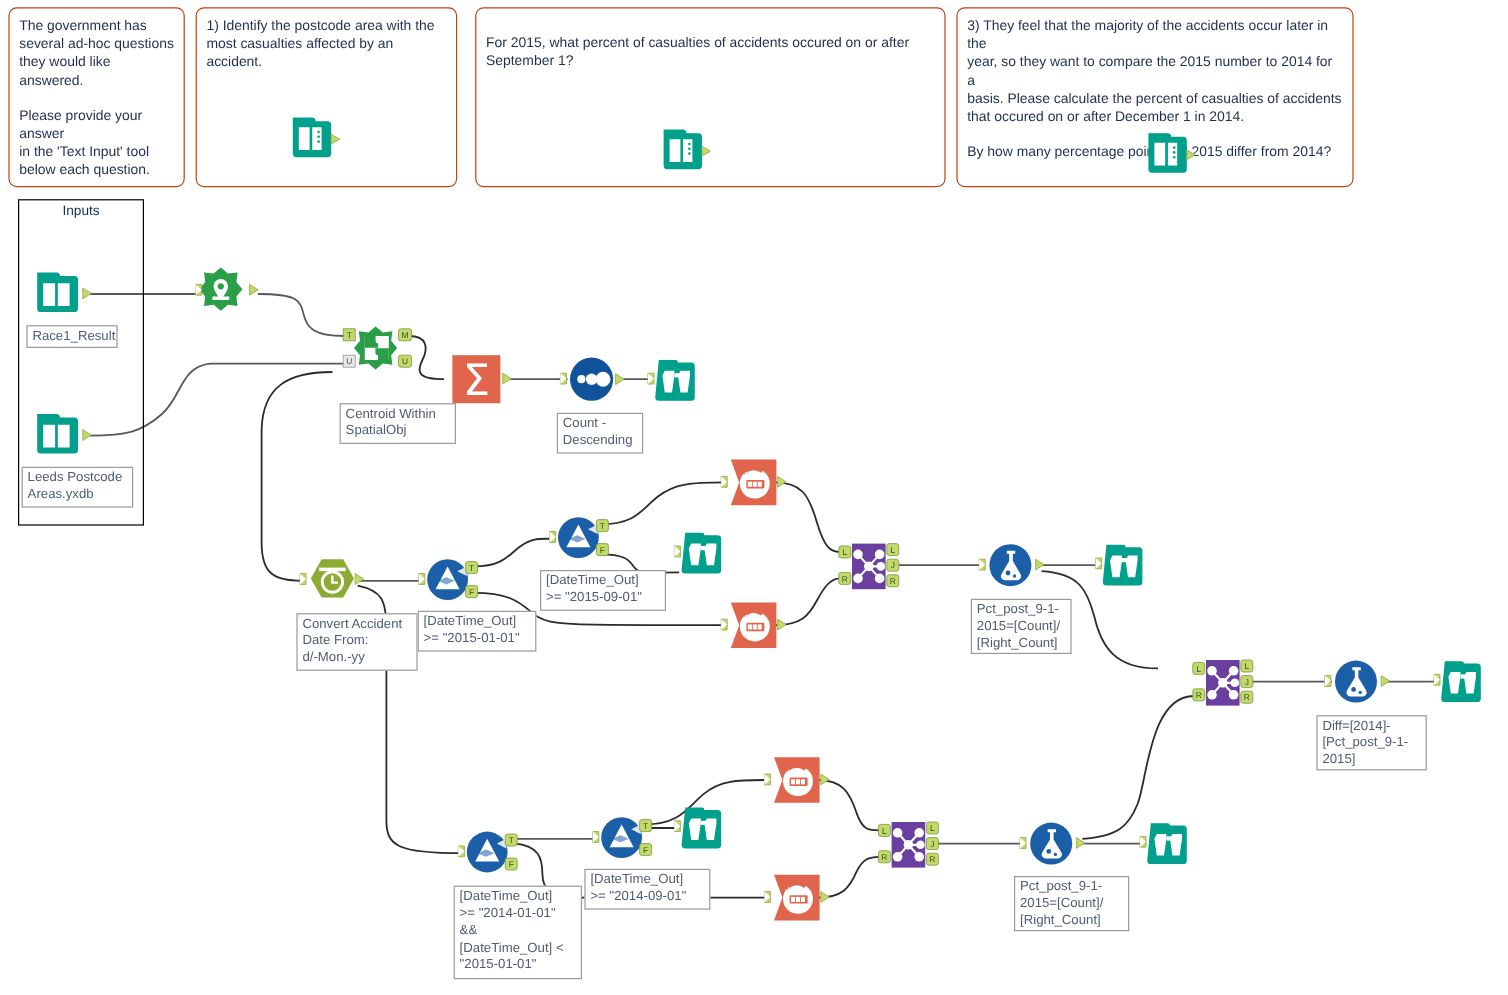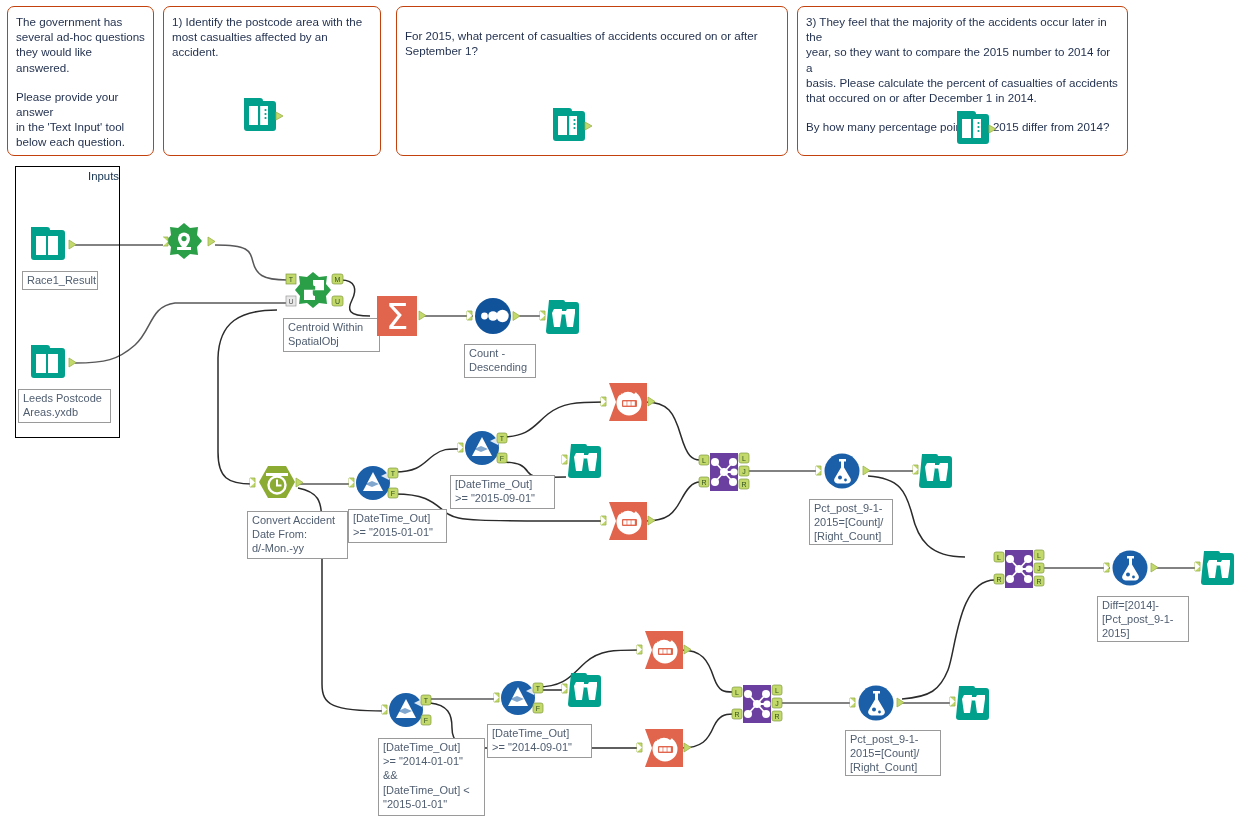--- a/index.html
+++ b/index.html
@@ -9,21 +9,21 @@
 
   
   .comment{position:absolute;background:#fff;border:1px solid #c2410c;border-radius:7px;
            box-sizing:border-box;padding:7px 8px 4px 8px;}
   .comment p{margin:0;color:#1f2e4d;font-size:11.6px;line-height:15.2px;
              white-space:pre-wrap;}
   .comment p.gap{margin-top:14px;}
 
   
   .container{position:absolute;border:1px solid #000;background:transparent;box-sizing:border-box;}
-  .container-title{position:absolute;top:3px;left:0;width:100%;text-align:right;
+  .container-title{position:absolute;top:3px;left:0;width:100%;text-align:center;
                    font-size:11.4px;color:#12304c;}
 
   
   .tool{position:absolute;}
 
   
   .anno{position:absolute;background:#fff;border:1px solid #9a9a9a;box-sizing:border-box;
         padding:1px 3px 2px 4px;color:#4f5d70;font-size:11px;line-height:14.2px;
         white-space:pre;}
 
@@ -206,21 +206,21 @@
       <rect x="1" y="6" width="10" height="10" fill="#c3d96b" stroke="#7f9b3f" stroke-width="0.7"></rect>
       <text x="6" y="13.6" font-size="7" text-anchor="middle" fill="#2f4f1f" font-family="Liberation Sans, sans-serif">T</text>
       <rect x="1" y="28" width="10" height="10" fill="#e8e8e8" stroke="#9a9a9a" stroke-width="0.7"></rect>
       <text x="6" y="35.6" font-size="7" text-anchor="middle" fill="#555" font-family="Liberation Sans, sans-serif">U</text>
       <rect x="47" y="6" width="11" height="10" rx="2" fill="#c3d96b" stroke="#7f9b3f" stroke-width="0.7"></rect>
       <text x="52.5" y="13.6" font-size="7" text-anchor="middle" fill="#2f4f1f" font-family="Liberation Sans, sans-serif">M</text>
       <rect x="47" y="28" width="11" height="10" rx="2" fill="#c3d96b" stroke="#7f9b3f" stroke-width="0.7"></rect>
       <text x="52.5" y="35.6" font-size="7" text-anchor="middle" fill="#2f4f1f" font-family="Liberation Sans, sans-serif">U</text>
     </svg>
   </div>
-  <div class="anno" style="left:283px;top:318px;width:97px;height:34px;">Centroid Within
+  <div class="anno" style="left:283px;top:336px;width:97px;height:34px;">Centroid Within
 SpatialObj</div>
 
   <div class="tool" style="left:372px;top:294px;width:60px;height:46px;">
     <svg width="60" height="46" viewBox="0 0 60 46">
       <rect x="5" y="2" width="40" height="40" fill="#e0654c"></rect>
       <text x="25" y="35" font-size="36" text-anchor="middle" fill="#fff" font-family="DejaVu Sans, sans-serif">Σ</text>
       <path d="M47 17 l7 4.5 l-7 4.5 z" fill="#c3d96b" stroke="#9bb34b" stroke-width="0.8"></path>
     </svg>
   </div>
 

